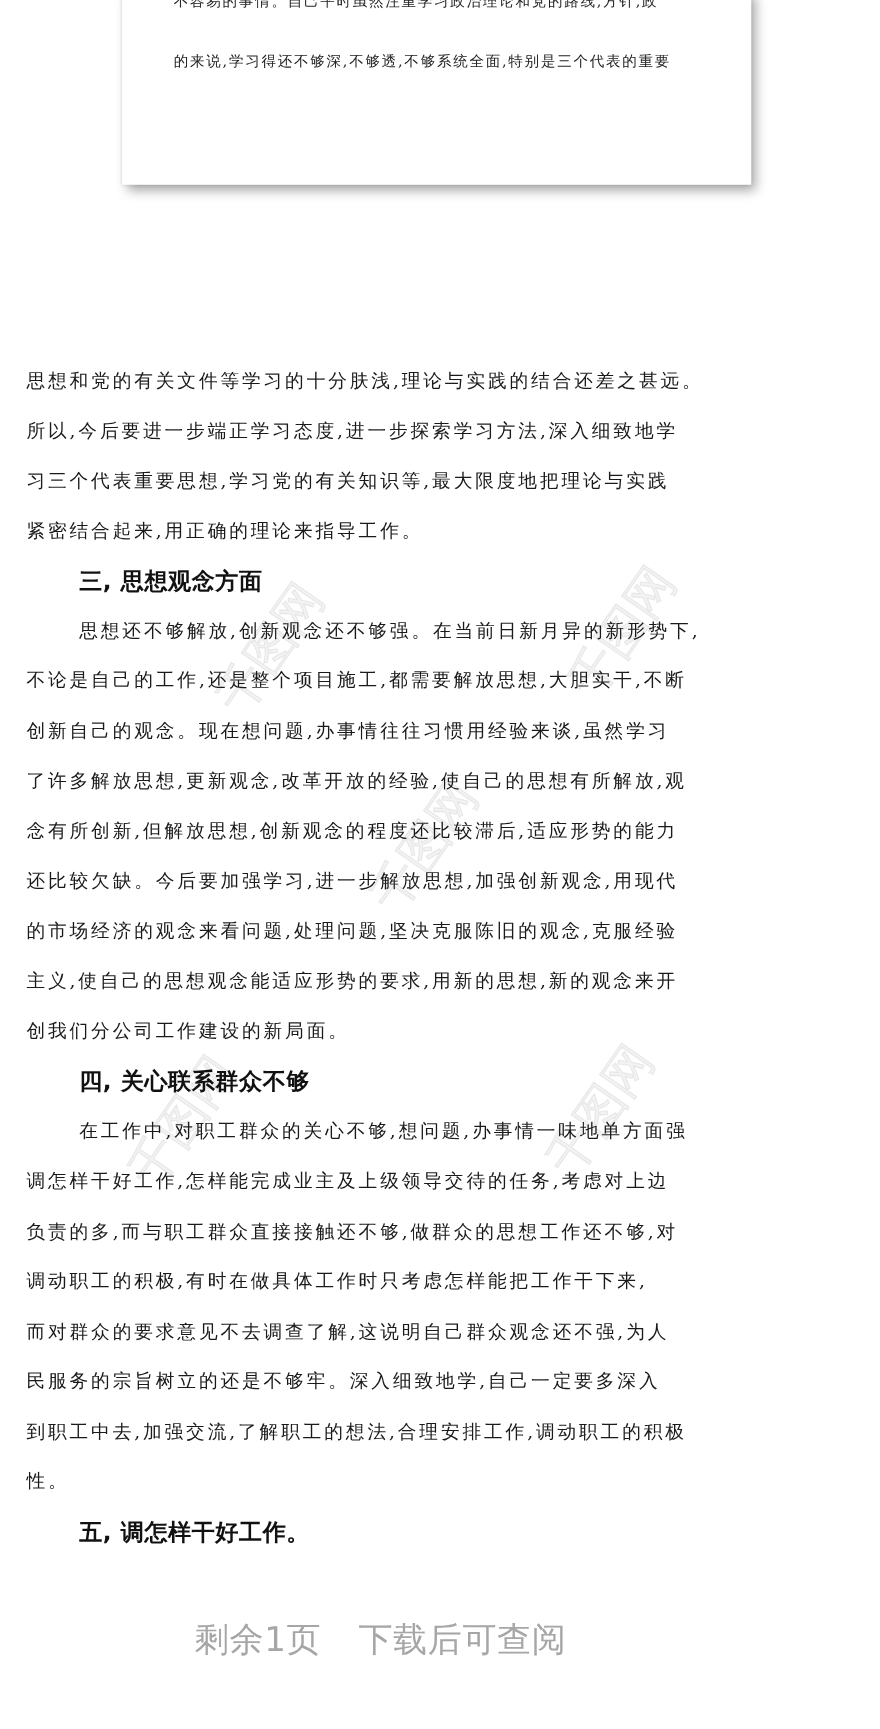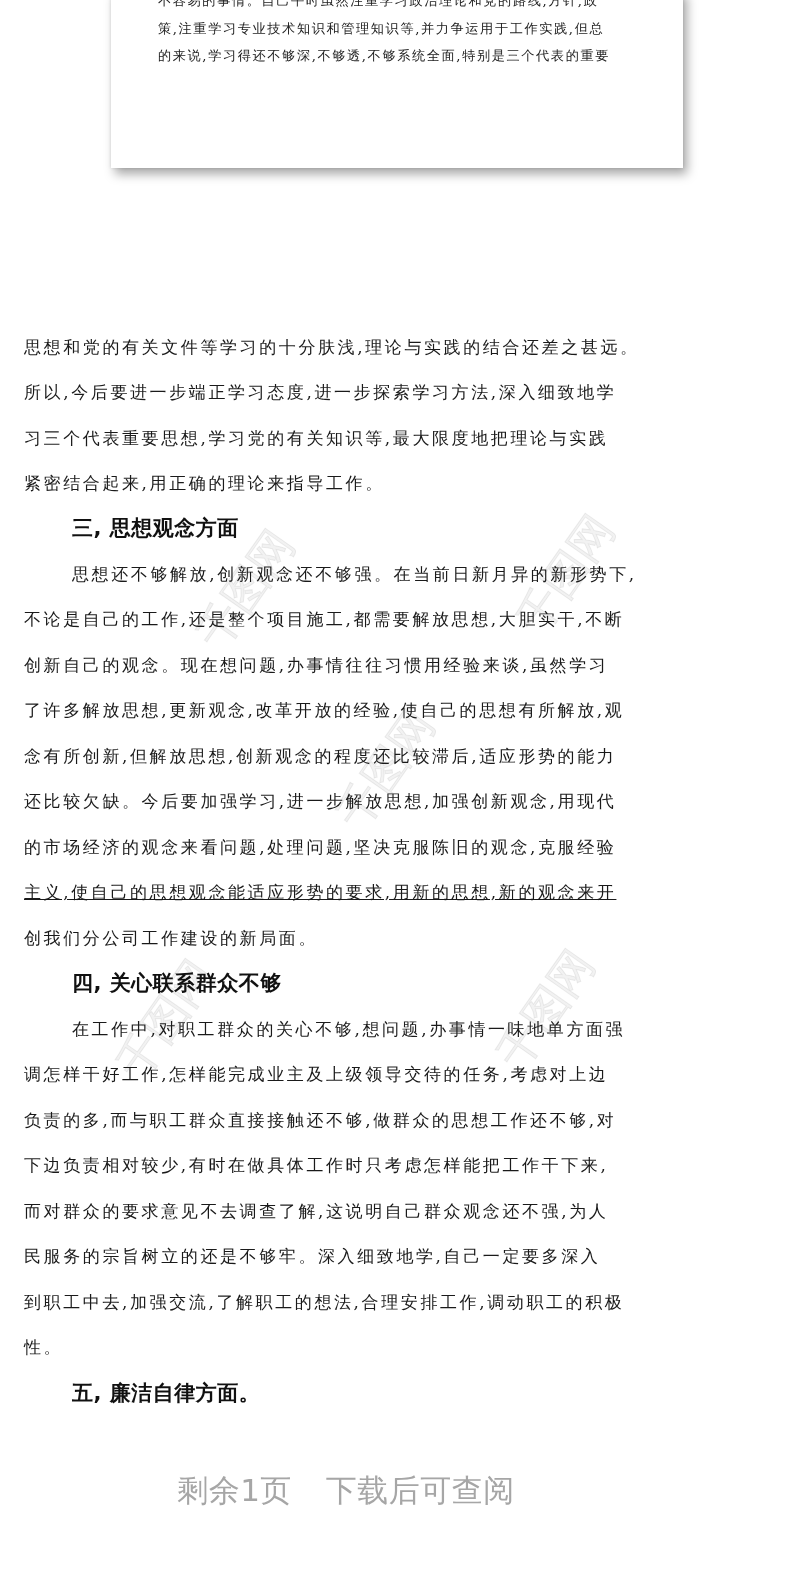--- a/index.html
+++ b/index.html
@@ -85,21 +85,20 @@
       letter-spacing: 0.5px;
       cursor: pointer;
     }
     .footer-cta .gap { display: inline-block; width: 34px; }
   </style>
 </head>
 <body>
 
 <div class="preview-card">
   <div class="card-line" style="top:2px;">不容易的事情。自己平时虽然注重学习政治理论和党的路线,方针,政</div>
-  <div class="card-line" style="top:30px;">策,注重学习专业技术知识和管理知识等,并力争运用于工作实践,但总</div>
   <div class="card-line" style="top:57px;">的来说,学习得还不够深,不够透,不够系统全面,特别是三个代表的重要</div>
 </div>
 
 <div class="watermark" style="left:500px; top:545px;">千图网</div>
 <div class="watermark" style="left:180px; top:560px;">千图网</div>
 <div class="watermark" style="left:320px; top:740px;">千图网</div>
 <div class="watermark" style="left:480px; top:980px;">千图网</div>
 <div class="watermark" style="left:100px; top:990px;">千图网</div>
 
 <div class="doc">
@@ -110,31 +109,31 @@
   <div class="line" style="top:469px;">紧密结合起来,用正确的理论来指导工作。</div>
 
   <div class="heading" style="top:514px;">三, 思想观念方面</div>
   <div class="line indent" style="top:560px;">思想还不够解放,创新观念还不够强。在当前日新月异的新形势下,</div>
   <div class="line" style="top:605px;">不论是自己的工作,还是整个项目施工,都需要解放思想,大胆实干,不断</div>
   <div class="line" style="top:651px;">创新自己的观念。现在想问题,办事情往往习惯用经验来谈,虽然学习</div>
   <div class="line" style="top:696px;">了许多解放思想,更新观念,改革开放的经验,使自己的思想有所解放,观</div>
   <div class="line" style="top:742px;">念有所创新,但解放思想,创新观念的程度还比较滞后,适应形势的能力</div>
   <div class="line" style="top:787px;">还比较欠缺。今后要加强学习,进一步解放思想,加强创新观念,用现代</div>
   <div class="line" style="top:833px;">的市场经济的观念来看问题,处理问题,坚决克服陈旧的观念,克服经验</div>
-  <div class="line" style="top:878px;text-decoration:underline;">主义,使自己的思想观念能适应形势的要求,用新的思想,新的观念来开</div>
+  <div class="line" style="top:878px;">主义,使自己的思想观念能适应形势的要求,用新的思想,新的观念来开</div>
   <div class="line" style="top:924px;">创我们分公司工作建设的新局面。</div>
 
   <div class="heading" style="top:969px;">四, 关心联系群众不够</div>
   <div class="line indent" style="top:1015px;">在工作中,对职工群众的关心不够,想问题,办事情一味地单方面强</div>
   <div class="line" style="top:1060px;">调怎样干好工作,怎样能完成业主及上级领导交待的任务,考虑对上边</div>
   <div class="line" style="top:1106px;">负责的多,而与职工群众直接接触还不够,做群众的思想工作还不够,对</div>
-  <div class="line" style="top:1151px;">下边负责相对较少,有时在做具体工作时只考虑怎样能把工作干下来,</div>
+  <div class="line" style="top:1151px;">调动职工的积极,有时在做具体工作时只考虑怎样能把工作干下来,</div>
   <div class="line" style="top:1197px;">而对群众的要求意见不去调查了解,这说明自己群众观念还不强,为人</div>
   <div class="line" style="top:1242px;">民服务的宗旨树立的还是不够牢。深入细致地学,自己一定要多深入</div>
   <div class="line" style="top:1288px;">到职工中去,加强交流,了解职工的想法,合理安排工作,调动职工的积极</div>
   <div class="line" style="top:1333px;">性。</div>
 
-  <div class="heading" style="top:1379px;">五, 廉洁自律方面。</div>
+  <div class="heading" style="top:1379px;">五, 调怎样干好工作。</div>
 </div>
 
 <div class="footer-cta">
   <span>剩余1页</span><span class="gap"></span><span>下载后可查阅</span>
 </div>
 
 </body></html>

